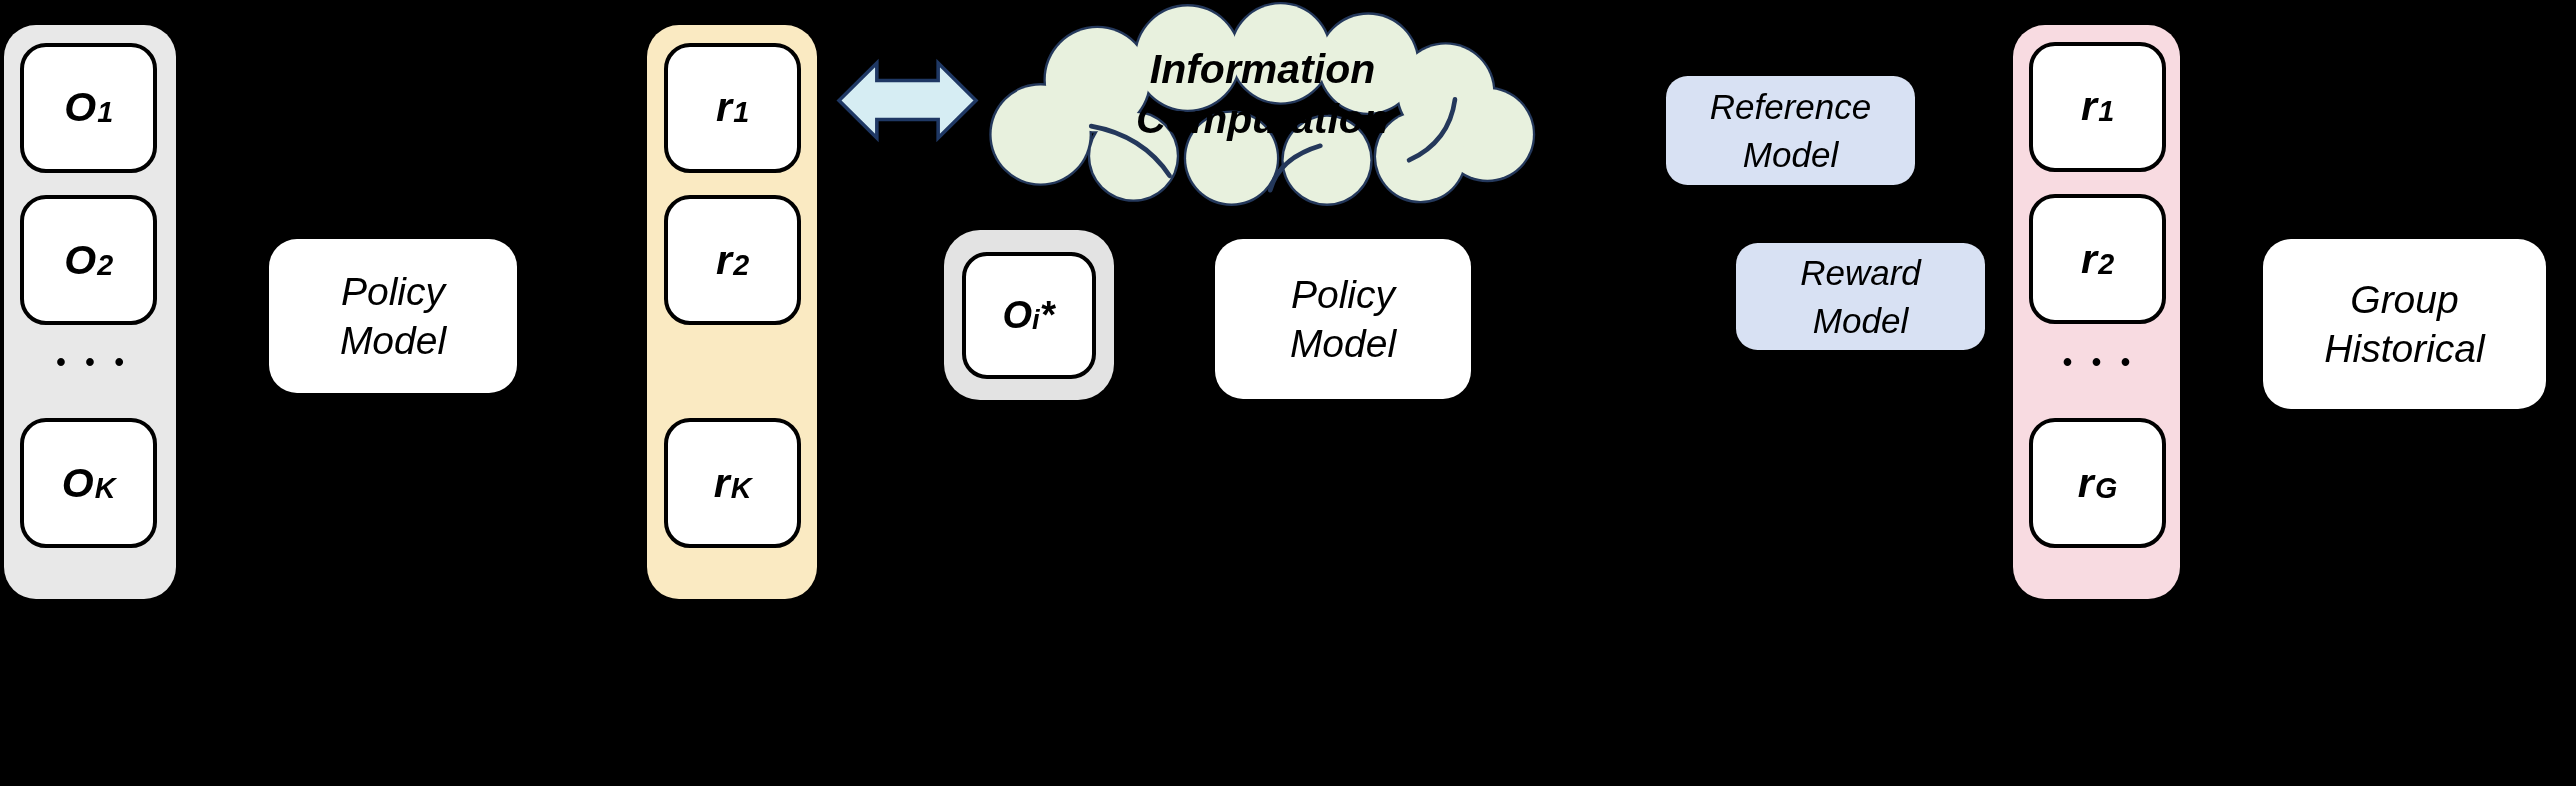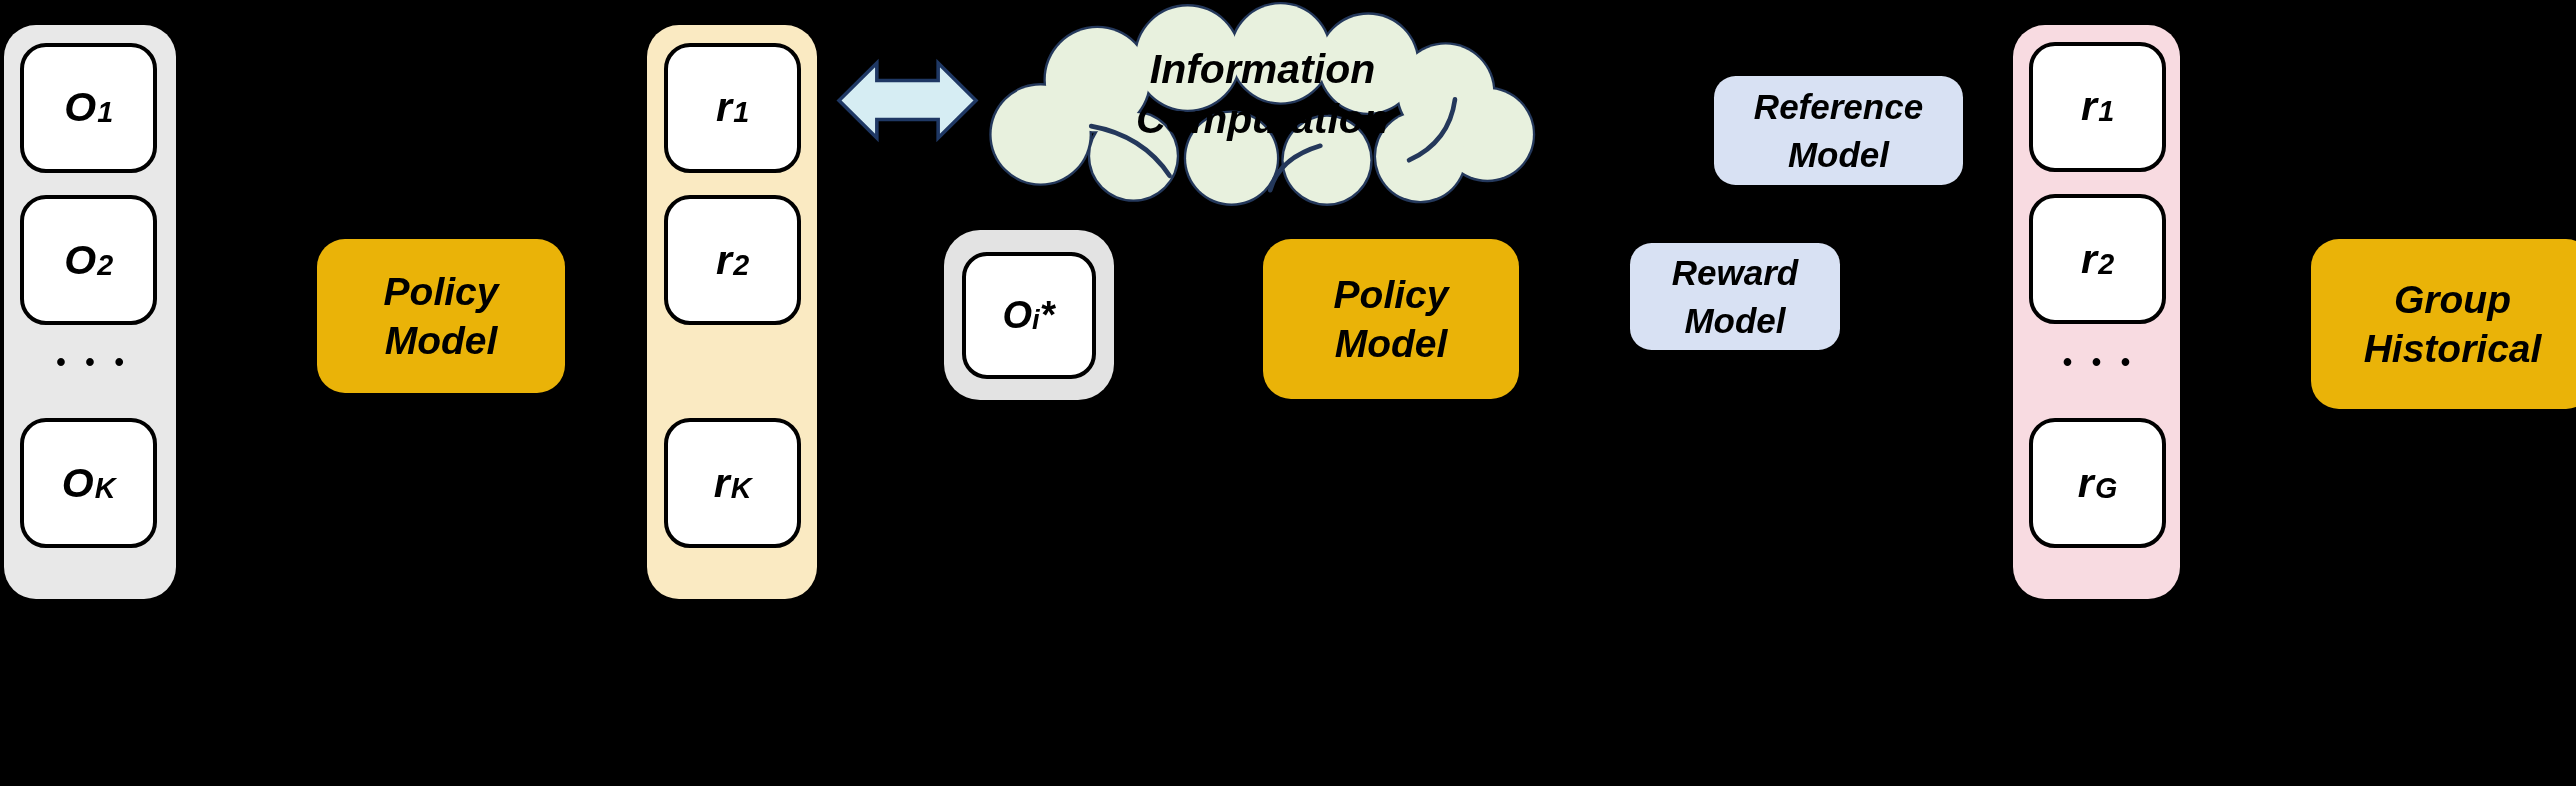--- a/index.html
+++ b/index.html
@@ -37,25 +37,24 @@
     font-size: 27px; letter-spacing: 19.6px; padding-left: 19.6px;
     line-height: 27px;
   }
 
   
   .labelbox {
     position: absolute;
     border-radius: 28px;
     display: flex; flex-direction: column;
     align-items: center; justify-content: center;
-    font-weight: bold; font-style: italic; color: #000;
+    font-weight: normal; font-style: italic; color: #000;
     text-align: center;
-    margin-left: 48px;
-  }
-  .labelbox.yellow { background: #eab308; font-size: 39px; line-height: 49px; }
+  }
+  .labelbox.yellow { background: #ffffff; font-size: 39px; line-height: 49px; }
   .labelbox.blue   { background: #D8E1F3; font-size: 35px; line-height: 48px; border-radius: 21.6px; }
 
   
   .obest-outer {
     position: absolute;
     left: 944px; top: 230px; width: 170px; height: 170px;
     background: #E3E3E3; border-radius: 36px;
   }
   .obest-inner {
     position: absolute;
@@ -178,21 +177,21 @@
   <div class="labelbox yellow" style="left:1215px;top:239px;width:256px;height:160px">
     <div>Policy</div>
     <div>Model</div>
   </div>
 
   <div class="labelbox blue" style="left:1666px;top:76px;width:249px;height:109px">
     <div>Reference</div>
     <div>Model</div>
   </div>
 
-  <div class="labelbox blue" style="left:1582px;top:243px;width:210px;height:107px">
+  <div class="labelbox blue" style="left:1736px;top:243px;width:249px;height:107px">
     <div>Reward</div>
     <div>Model</div>
   </div>
 
   <div class="col col-pink" style="left:2013px;top:25px;width:167px;height:574px">
     <div class="wbox" style="left:15.5px;top:16.5px">
       <span>r</span>
         <sub>1</sub>
     </div>
     <div class="wbox" style="left:15.5px;top:169px">

